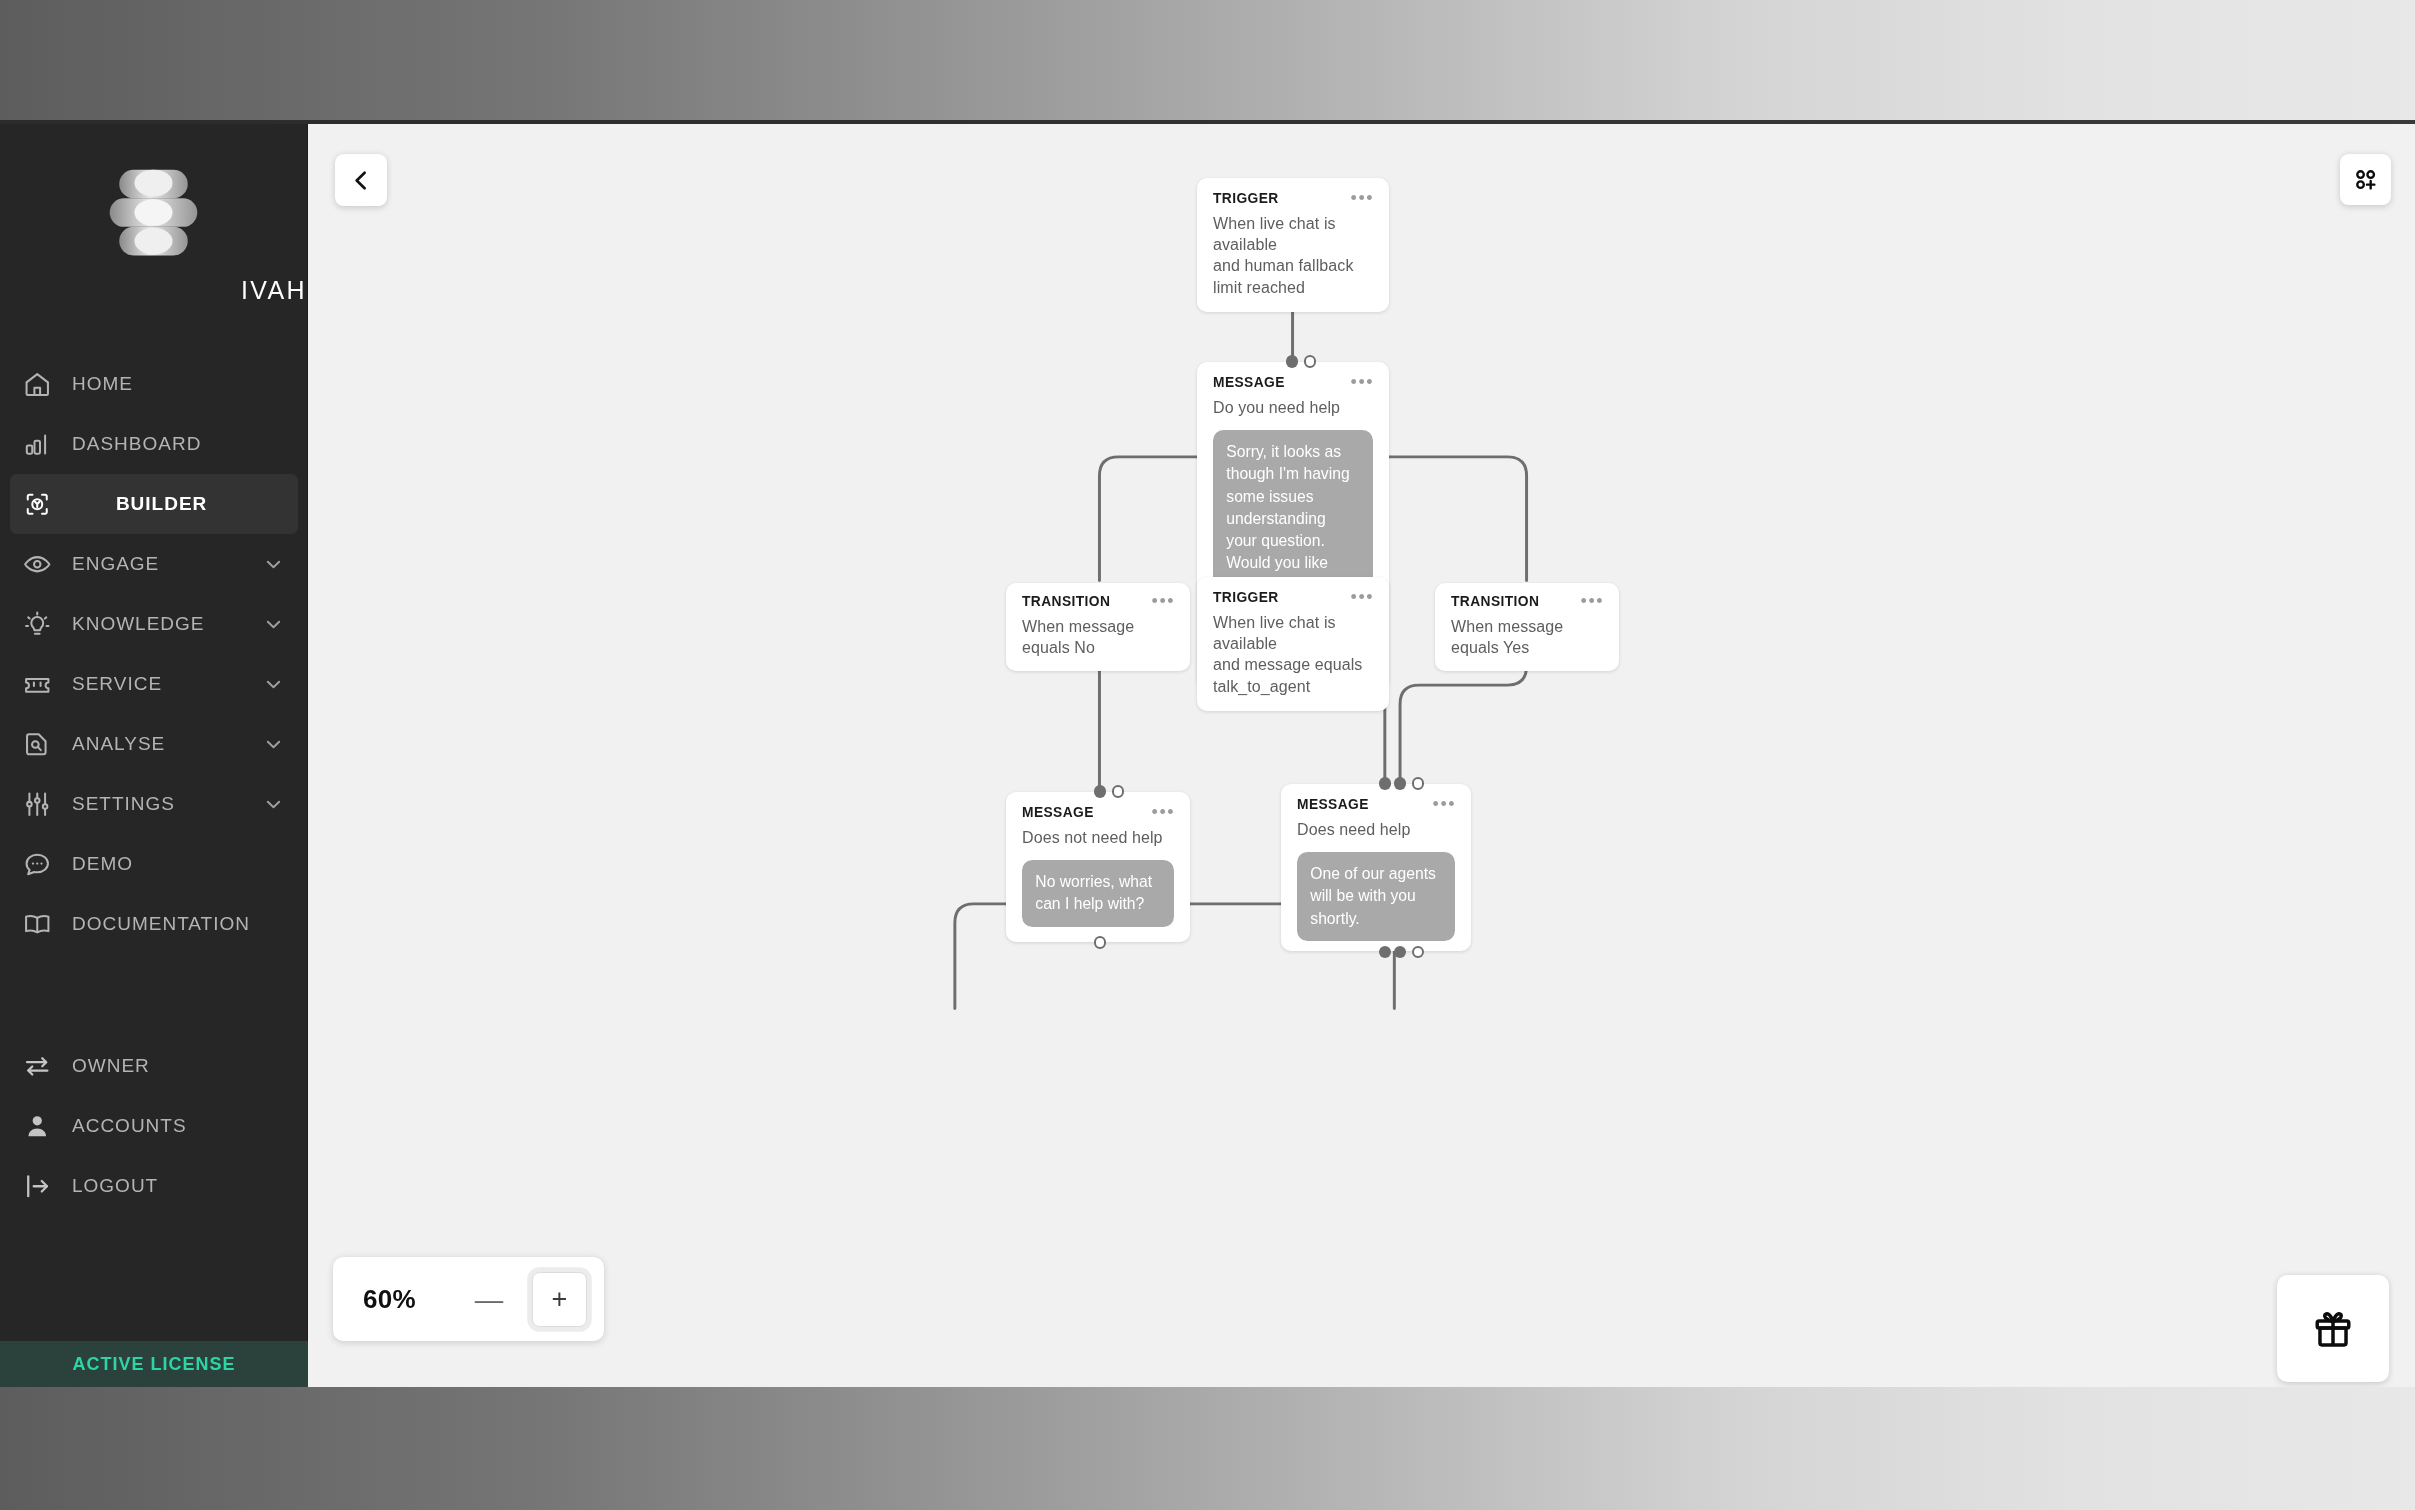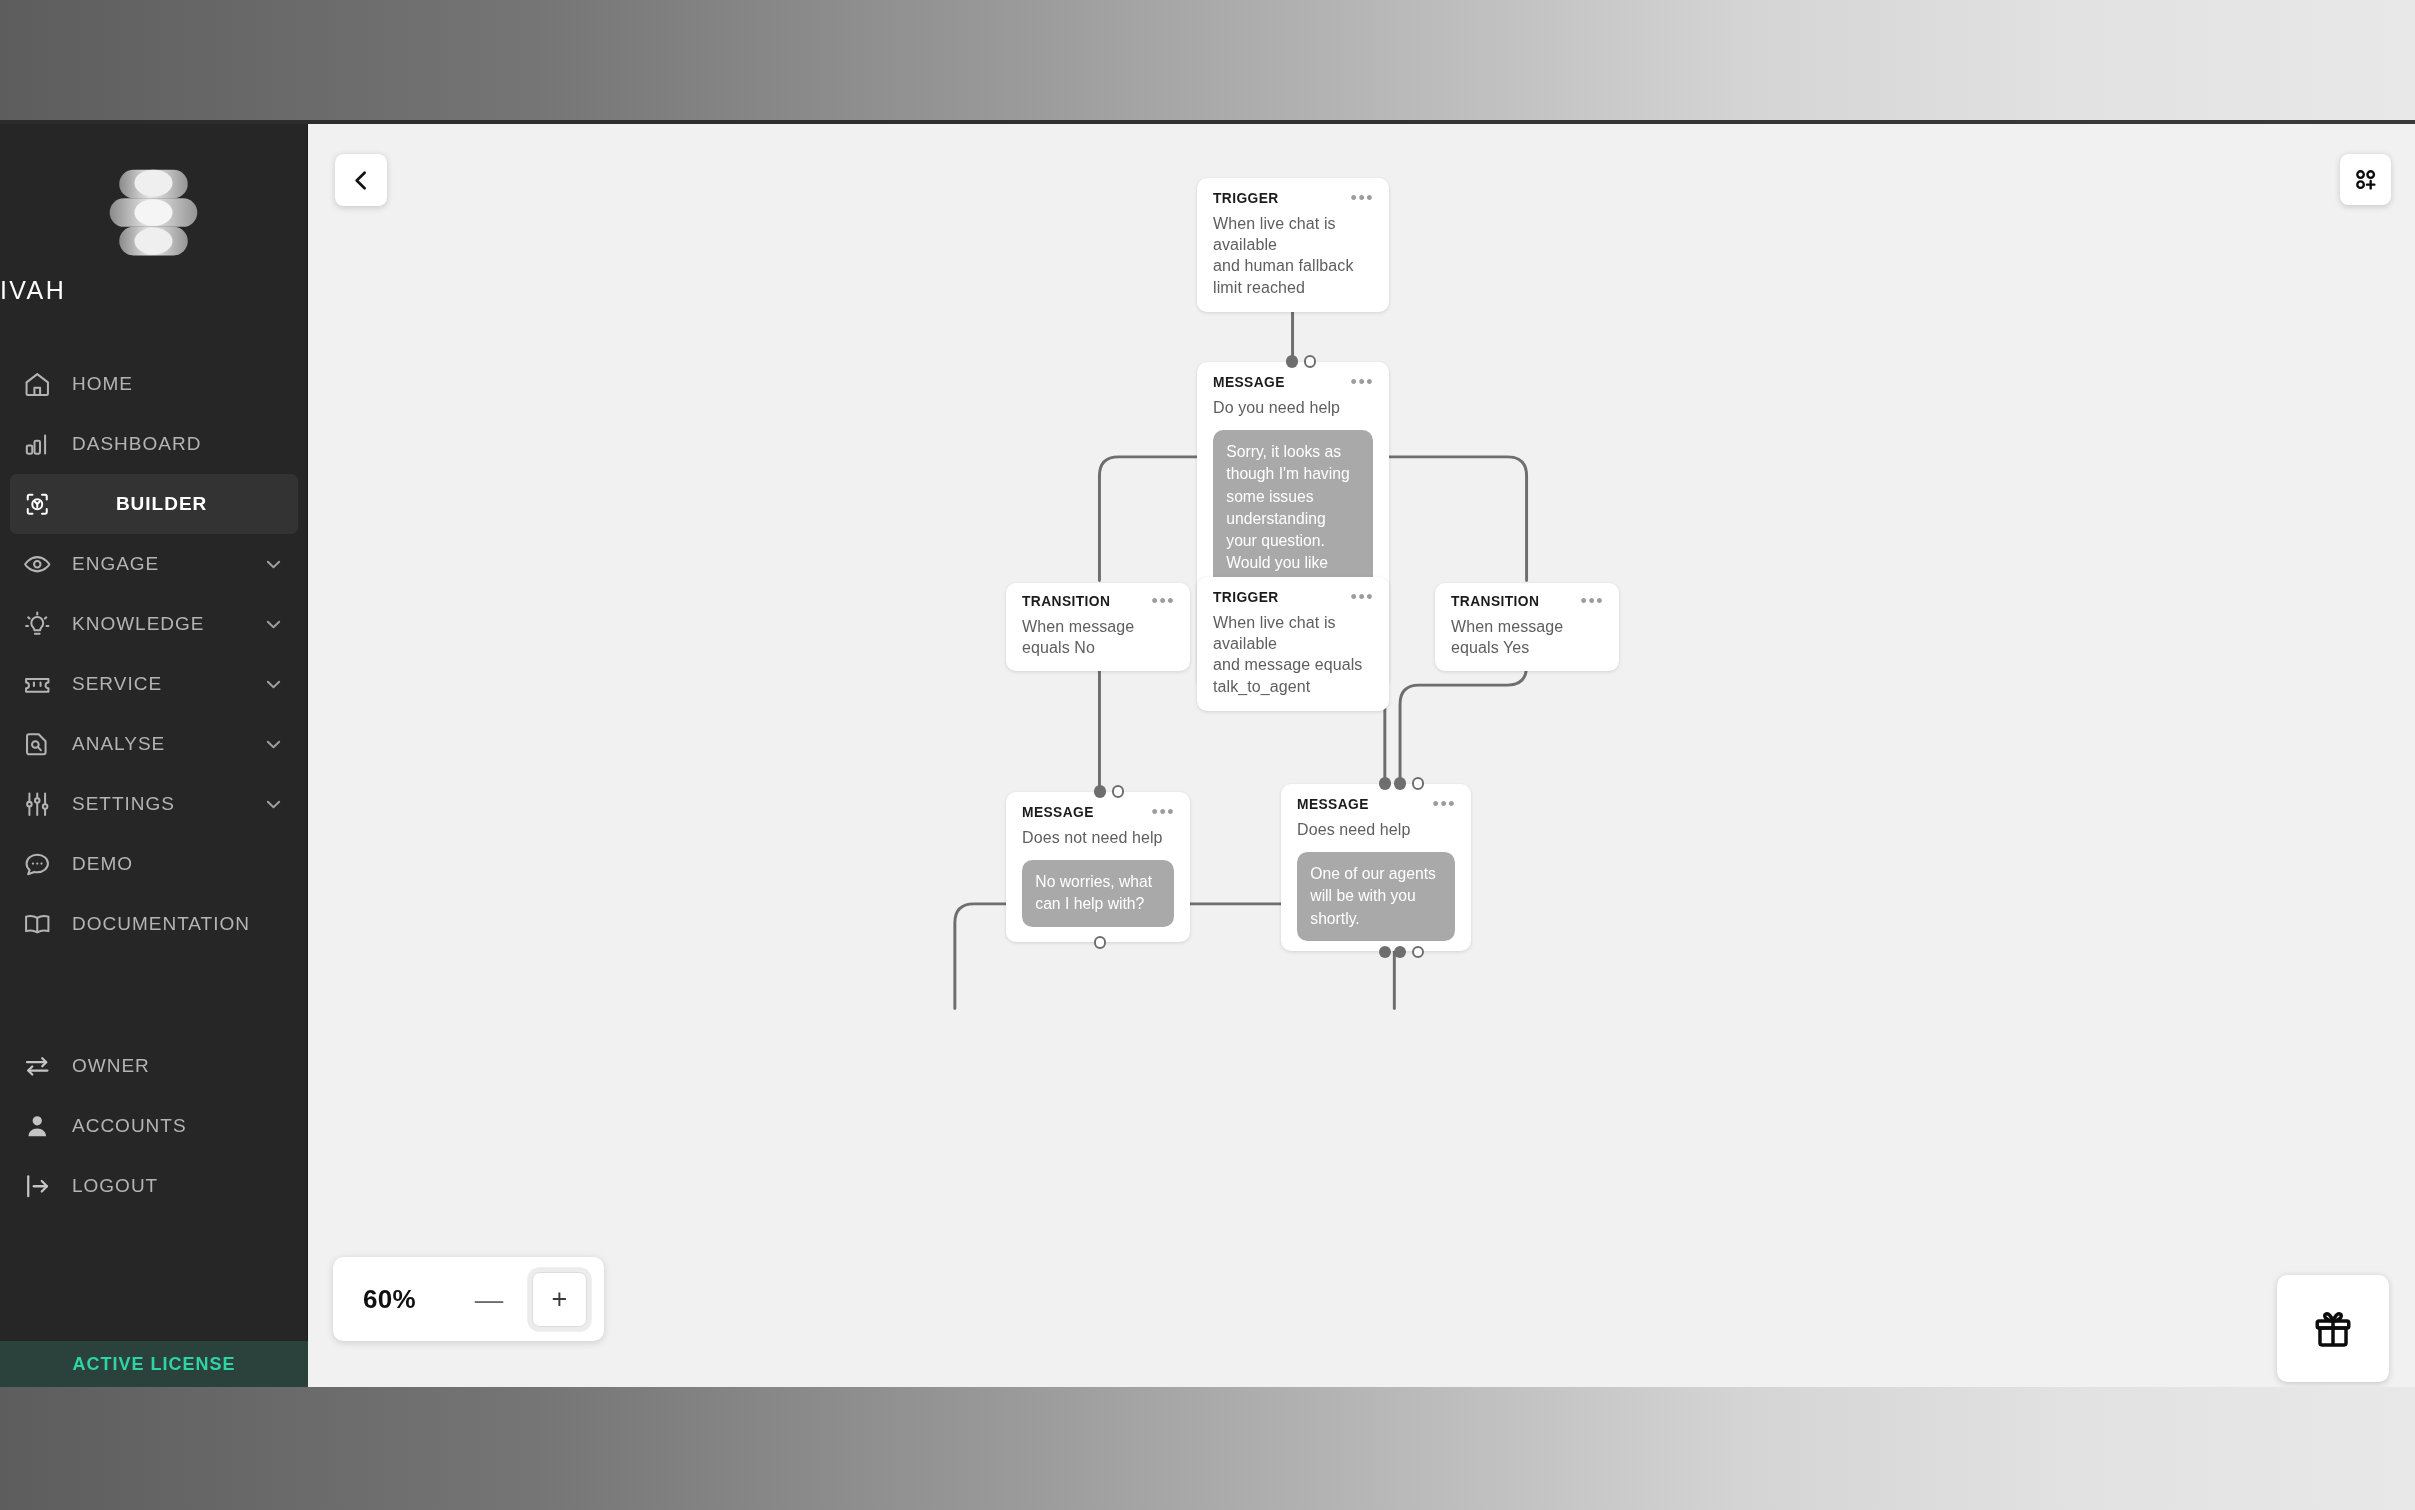--- a/index.html
+++ b/index.html
@@ -35,21 +35,21 @@
 
   
   #sidebar {
     width: 308px; height: 1263px;
     background: #262626;
     position: relative;
     flex: 0 0 308px;
     border-right: 1px solid #1c1c1c;
   }
 
-  #brand { padding-top: 40px; text-align: left; }
+  #brand { padding-top: 40px; text-align: right; }
   #brand-mark { width: 103px; height: 99px; margin: 0 auto; display: block; }
   #brand-name {
     margin-top: 13.3px;
     color: #fdfdfd;
     font-size: 25px;
     letter-spacing: 2.4px;
     font-weight: 400;
   }
 
   #nav { margin-top: 49px; }

